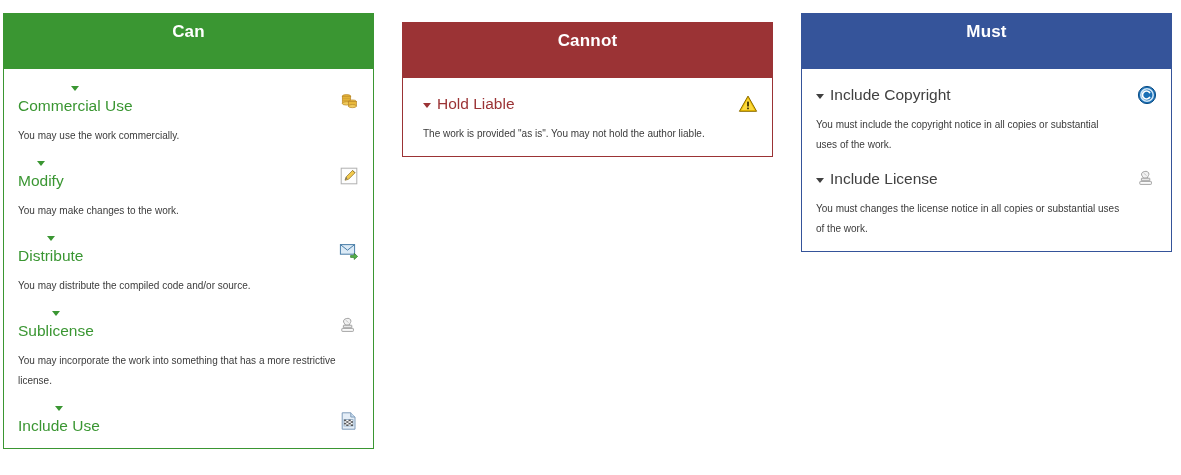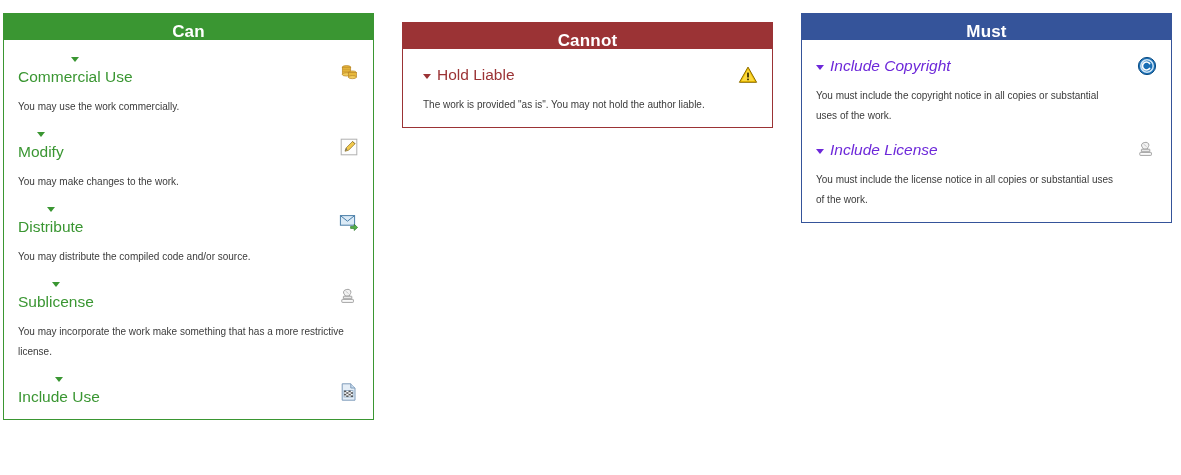--- a/index.html
+++ b/index.html
@@ -23,21 +23,21 @@
     box-sizing: border-box;
   }
 
   .panel {
     width: 371px;
     box-sizing: border-box;
     background: #ffffff;
   }
 
   .panel-header {
-    height: 27px;
+    height: 56px;
     line-height: 38px;
     text-align: center;
     color: #ffffff;
     font-size: 17px;
     font-weight: bold;
     letter-spacing: .2px;
     box-sizing: border-box;
   }
 
   .panel-body {
@@ -70,21 +70,21 @@
     display: inline-flex;
     align-items: center;
     gap: 6px;
     font-size: 15.5px;
     text-decoration: none;
     cursor: pointer;
     line-height: 20px;
   }
   .panel.can    .rule-toggle { color: #3a9632; flex-direction: column; }
   .panel.cannot .rule-toggle { color: #9b3335; }
-  .panel.must   .rule-toggle { color: #6d28d9; font-style: italic; }
+  .panel.must   .rule-toggle { color: #404040; }
 
   .caret {
     display: inline-block;
     width: 0; height: 0;
     border-left: 4.5px solid transparent;
     border-right: 4.5px solid transparent;
     border-top: 5.5px solid currentColor;
     position: relative;
     top: 1px;
   }
@@ -175,21 +175,21 @@
             </a>
             <span>
               <svg class="rule-icon" viewBox="0 0 20 20" xmlns="http://www.w3.org/2000/svg">
                 <path d="M7.2 2.6 c2.6 -1 5 .6 4.7 2.8 c-.2 1.5 -1.6 2.3 -1.5 3.6 l-3.6 .3 c-.4 -1.2 -1.9 -1.7 -2.2 -3.2 c-.4 -2 .7 -3 2.6 -3.5 z" fill="#f2f2f2" stroke="#9a9a9a" stroke-width=".9"></path>
                 <rect x="4.4" y="9.2" width="8.4" height="2.6" rx=".5" fill="#e8e8e8" stroke="#9a9a9a" stroke-width=".9"></rect>
                 <rect x="2.8" y="12.4" width="11.6" height="3" rx=".6" fill="#fafafa" stroke="#9a9a9a" stroke-width=".9"></rect>
                 <line x1="6.6" y1="4.1" x2="9.6" y2="6.6" stroke="#b5b5b5" stroke-width=".7"></line>
               </svg>
             </span>
           </div>
-          <p class="rule-desc">You may incorporate the work make something that has a more restrictive license.</p>
+          <p class="rule-desc">You may incorporate the work into something that has a more restrictive license.</p>
         </div>
         <div class="rule">
           <div class="rule-head">
             <a class="rule-toggle" href="#">
               <span class="caret"></span>
               <span>Include Use</span>
             </a>
             <span>
               <svg class="rule-icon" viewBox="0 0 20 20" xmlns="http://www.w3.org/2000/svg">
                 <path d="M3.2 1.8 h8.6 l4.2 4.2 v12.2 h-12.8 z" fill="#e5eef7" stroke="#7f9cba" stroke-width="1"></path>
@@ -258,17 +258,17 @@
             </a>
             <span>
               <svg class="rule-icon" viewBox="0 0 20 20" xmlns="http://www.w3.org/2000/svg">
                 <path d="M7.2 2.6 c2.6 -1 5 .6 4.7 2.8 c-.2 1.5 -1.6 2.3 -1.5 3.6 l-3.6 .3 c-.4 -1.2 -1.9 -1.7 -2.2 -3.2 c-.4 -2 .7 -3 2.6 -3.5 z" fill="#f2f2f2" stroke="#9a9a9a" stroke-width=".9"></path>
                 <rect x="4.4" y="9.2" width="8.4" height="2.6" rx=".5" fill="#e8e8e8" stroke="#9a9a9a" stroke-width=".9"></rect>
                 <rect x="2.8" y="12.4" width="11.6" height="3" rx=".6" fill="#fafafa" stroke="#9a9a9a" stroke-width=".9"></rect>
                 <line x1="6.6" y1="4.1" x2="9.6" y2="6.6" stroke="#b5b5b5" stroke-width=".7"></line>
               </svg>
             </span>
           </div>
-          <p class="rule-desc">You must include the license notice in all copies or substantial uses of the work.</p>
+          <p class="rule-desc">You must changes the license notice in all copies or substantial uses of the work.</p>
         </div>
       </div>
     </div>
   </div>
 
 </body></html>

